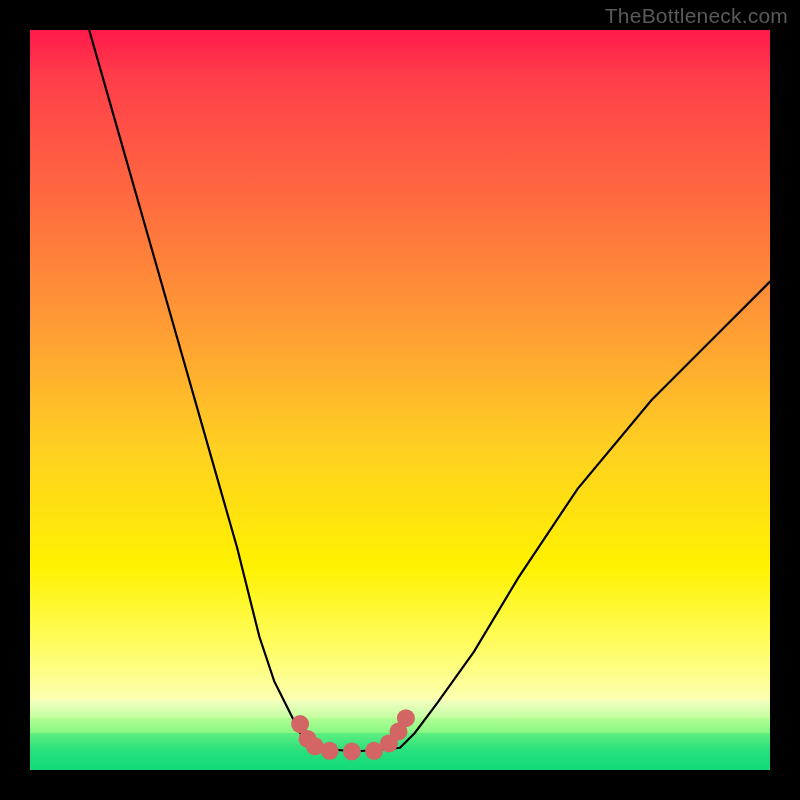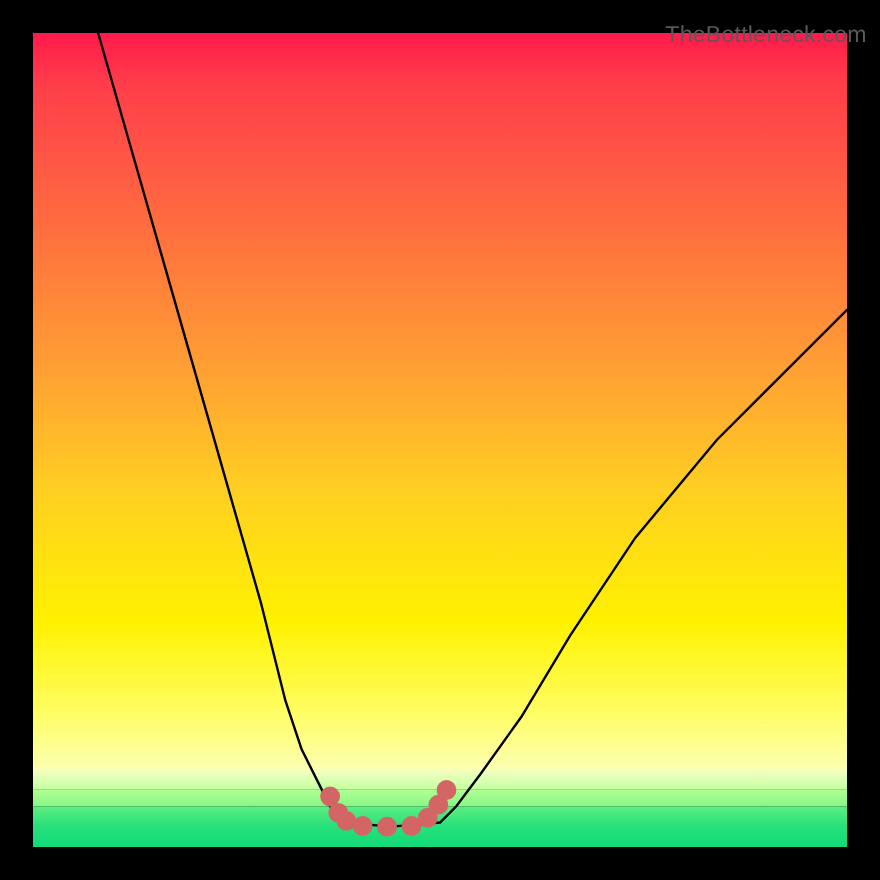--- a/index.html
+++ b/index.html
@@ -82,21 +82,20 @@
     height: 100%;
   }
   .watermark {
     position: absolute;
     top: 4px;
     right: 12px;
     color: #5a5a5a;
     font-size: 21px;
     font-weight: 500;
     letter-spacing: 0.2px;
-    margin-top: 16px;
   }
 </style>
 </head>
 <body>
 
 <div class="frame">
 
   <div class="plot-area">
     <div class="gradient">
       <div class="grad-main"></div>

